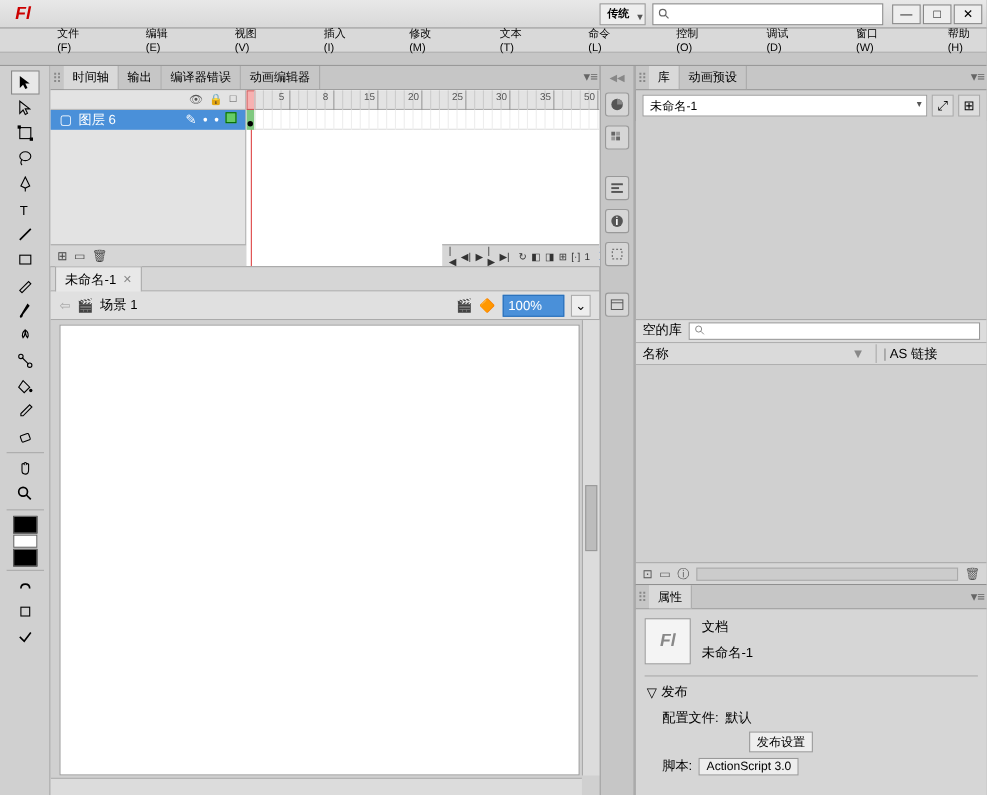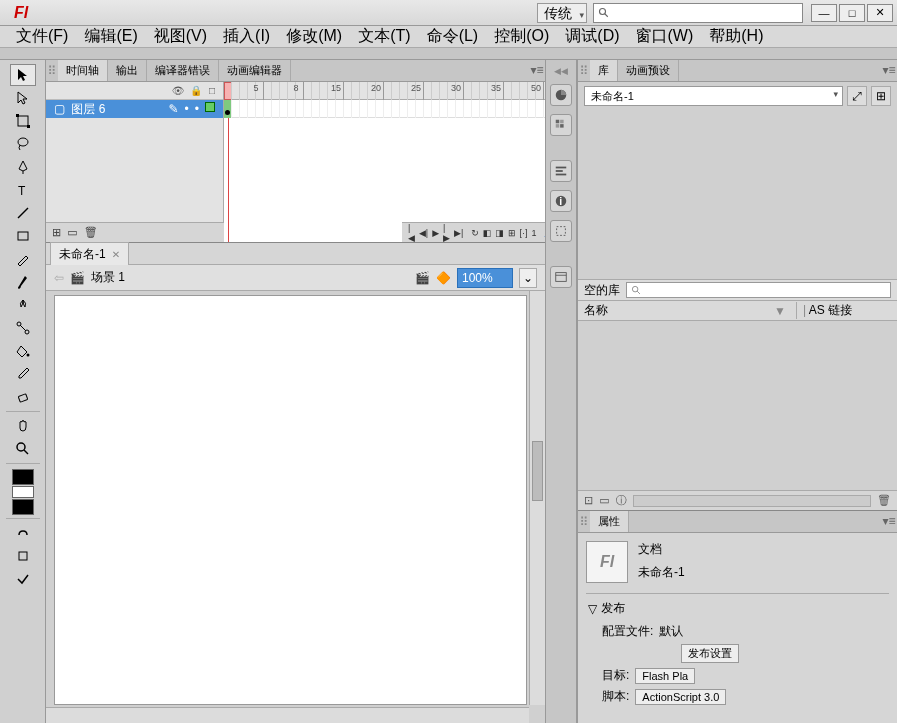--- a/index.html
+++ b/index.html
@@ -1,27 +1,27 @@
 <!DOCTYPE html>
 <html><head>
 <meta charset="utf-8">
 <style>
 * { margin: 0; padding: 0; box-sizing: border-box; font-family: "Microsoft YaHei", Arial, sans-serif; font-size: 12px; }
 body { background: #b8b8b8; width: 897px; height: 723px; overflow: hidden; }
 .titlebar { height: 26px; background: linear-gradient(#e8e8e8,#d8d8d8); display: flex; align-items: center; border-bottom: 1px solid #999; }
 .logo { width: 42px; height: 26px; display: flex; align-items: center; justify-content: center; color: #c00; font-weight: bold; font-size: 16px; font-style: italic; }
 .titlebar-spacer { flex: 1; }
-.layout-dd { height: 20px; border: 1px solid #999; background: #eee; padding: 0 14px 0 6px; margin-right: 6px; position: relative; font-size: 14px; line-height: 18px; }
+.layout-dd { height: 20px; border: 1px solid #999; background: #eee; padding: 0 14px 0 6px; margin-right: 6px; position: relative; font-size: 10px; line-height: 18px; font-weight: bold; }
 .layout-dd::after { content: "▾"; position: absolute; right: 2px; top: 2px; font-size: 9px; color: #555; }
 .search-box { width: 210px; height: 20px; border: 1px solid #888; background: #fff; margin-right: 8px; display: flex; align-items: center; padding: 0 4px; }
 .search-box svg { width: 12px; height: 12px; }
 .winbtns { display: flex; gap: 2px; margin-right: 4px; }
 .winbtn { width: 26px; height: 18px; border: 1px solid #888; background: #eee; display: flex; align-items: center; justify-content: center; font-size: 11px; }
 .menubar { height: 22px; background: #d9d9d9; display: flex; align-items: center; padding-left: 10px; gap: 4px; border-bottom: 1px solid #aaa; }
-.menubar span { padding: 2px 6px; font-size: 16px; }
+.menubar span { padding: 2px 6px; font-size: 10px; margin-left: 36px; }
 .edit-strip { height: 12px; background: #c6c6c6; border-bottom: 1px solid #999; }
 
 .main { display: flex; height: 663px; }
 .tools-col { width: 46px; background: #d0d0d0; border-right: 1px solid #999; display: flex; flex-direction: column; align-items: center; padding-top: 4px; gap: 1px; }
 .tool { width: 26px; height: 22px; display: flex; align-items: center; justify-content: center; border: 1px solid transparent; color: #222; }
 .tool.sel { background: #e8e8e8; border: 1px solid #888; }
 .tool svg { width: 16px; height: 16px; }
 .tool-sep { width: 34px; height: 1px; background: #aaa; margin: 2px 0; }
 .swatch-stroke { width: 22px; height: 16px; background: #000; border: 1px solid #666; margin-top: 2px; }
 .swatch-none { width: 22px; height: 12px; border: 1px solid #666; background: #fff; position: relative; }
@@ -552,24 +552,20 @@
             <span>发布</span>
           </div>
           <div class="prop-row">
             <span>配置文件:</span>
             <span>默认</span>
           </div>
           <div class="prop-row" style="margin-left:93px">
             <span class="prop-btn">发布设置</span>
           </div>
           <div class="prop-row">
-            <span>目标:</span>
-            <span class="prop-field">Flash Pla</span>
-          </div>
-          <div class="prop-row">
             <span>脚本:</span>
             <span class="prop-field">ActionScript 3.0</span>
           </div>
         </div>
       </div>
     </div>
   </div>
 </div>
 
 </body></html>

